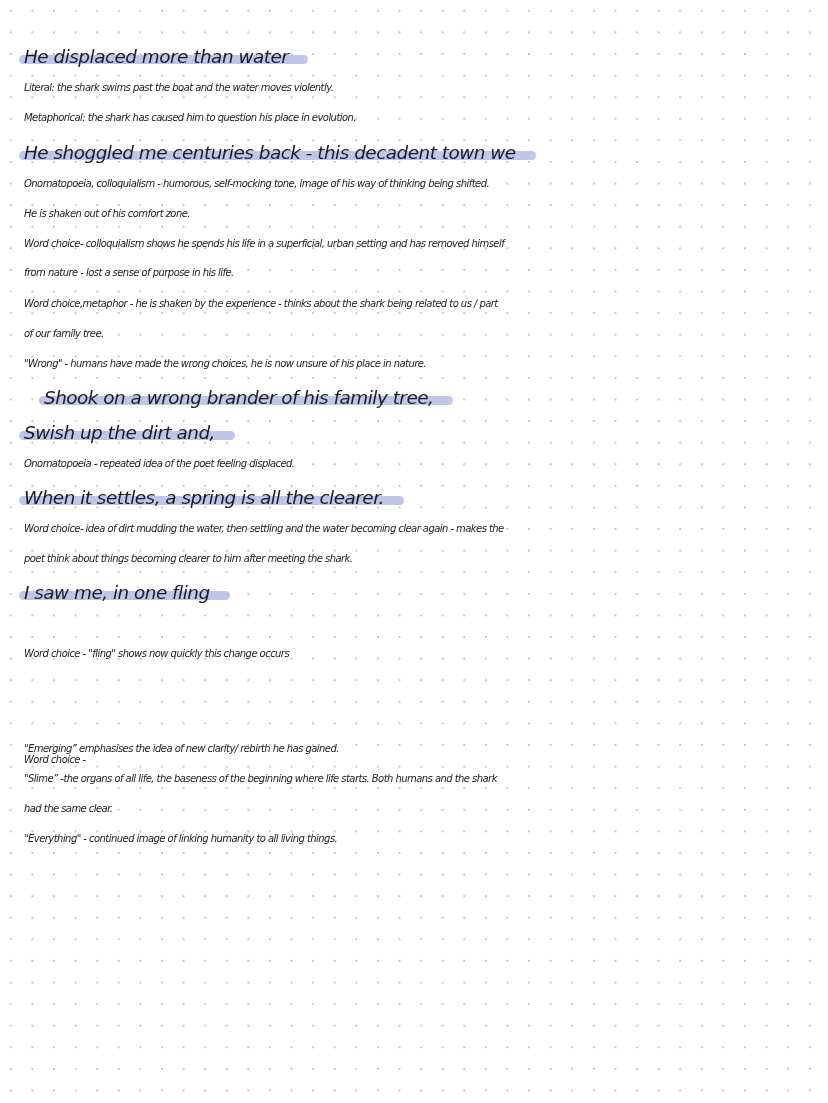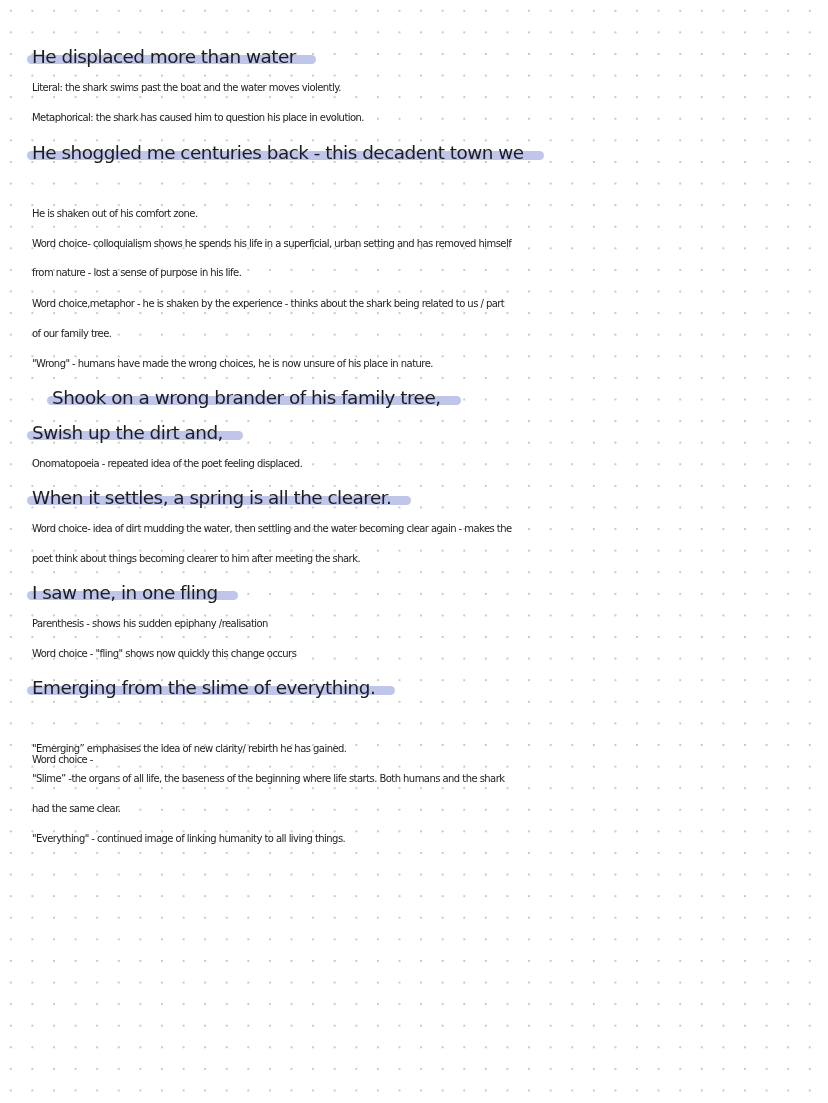--- a/index.html
+++ b/index.html
@@ -13,24 +13,25 @@
     background-color: #ffffff;
     background-image: radial-gradient(circle, #c9c9cc 1.1px, transparent 1.4px);
     background-size: 21.6px 21.6px;
     background-position: 0px 0px;
     font-family: "DejaVu Sans", sans-serif;
     color: #222226;
     position: relative;
   }
   .page {
     position: absolute;
-    left: 8px;
+    left: 0;
     top: 0;
     width: 660px;
     height: 1103px;
+    font-style: italic;
   }
   .line {
     position: absolute;
     left: 24px;
     white-space: nowrap;
     font-size: 10px;
     letter-spacing: -0.55px;
     transform-origin: left top;
     line-height: 20px;
   }
@@ -65,20 +66,21 @@
 
   <div class="line quote" style="top:45px;">
     <span class="hl">He displaced more than water</span>
   </div>
   <div class="line" style="top:78px;">Literal: the shark swims past the boat and the water moves violently.</div>
   <div class="line" style="top:108px;">Metaphorical: the shark has caused him to question his place in evolution.</div>
 
   <div class="line quote" style="top:141px;text-align:right;">
     <span class="hl">He shoggled me centuries back - this decadent town we</span>
   </div>
+  <div class="line" style="top:174px;">Onomatopoeia, colloquialism - humorous, self-mocking tone, image of his way of thinking being shifted.</div>
   <div class="line" style="top:204px;">He is shaken out of his comfort zone.</div>
   <div class="line" style="top:234px;">Word choice- colloquialism shows he spends his life in a superficial, urban setting and has removed himself</div>
   <div class="line" style="top:263px;">from nature - lost a sense of purpose in his life.</div>
   <div class="line" style="top:294px;">Word choice,metaphor - he is shaken by the experience - thinks about the shark being related to us / part</div>
   <div class="line" style="top:324px;">of our family tree.</div>
   <div class="line" style="top:354px;">"Wrong" - humans have made the wrong choices, he is now unsure of his place in nature.</div>
 
   <div class="line quote" style="top:386px;margin-left:20px;">
     <span class="hl">Shook on a wrong brander of his family tree,</span>
   </div>
@@ -89,25 +91,21 @@
 
   <div class="line quote" style="top:486px;">
     <span class="hl">When it settles, a spring is all the clearer.</span>
   </div>
   <div class="line" style="top: 519px; transform: scaleX(0.999);">Word choice- idea of dirt mudding the water, then settling and the water becoming clear again - makes the</div>
   <div class="line" style="top:549px;">poet think about things becoming clearer to him after meeting the shark.</div>
 
   <div class="line quote" style="top:581px;">
     <span class="hl">I saw me, in one fling</span>
   </div>
-  <div class="line" style="top:614px;">Parenthesis - shows his sudden epiphany /realisation</div>
   <div class="line" style="top:644px;">Word choice - "fling" shows now quickly this change occurs</div>
 
-  <div class="line quote" style="top:676px;">
-    <span class="hl">Emerging from the slime of everything.</span>
-  </div>
   <div class="line" style="top:709px;margin-top:41px;">Word choice -</div>
   <div class="line" style="top:739px;">"Emerging” emphasises the idea of new clarity/ rebirth he has gained.</div>
   <div class="line" style="top:769px;">"Slime” -the organs of all life, the baseness of the beginning where life starts. Both humans and the shark</div>
   <div class="line" style="top:799px;">had the same clear.</div>
   <div class="line" style="top:829px;">"Everything" - continued image of linking humanity to all living things.</div>
 
 </div>
 
 </body></html>

